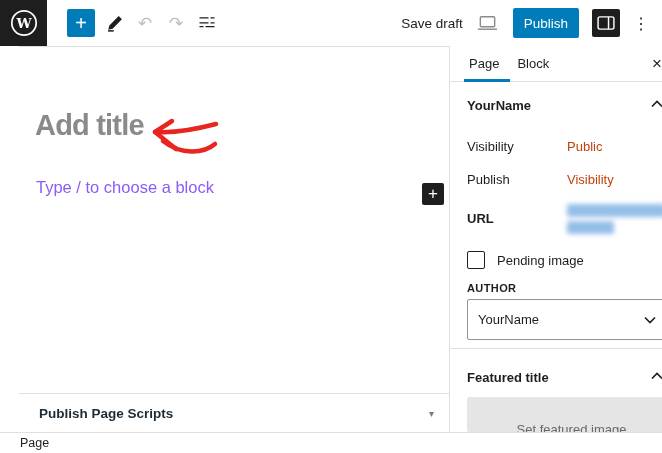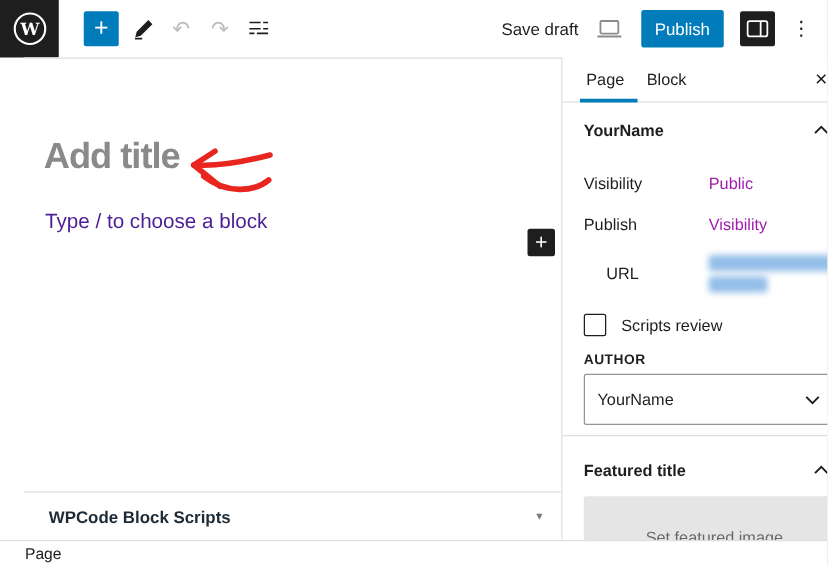--- a/index.html
+++ b/index.html
@@ -27,21 +27,21 @@
 
   
   .body{display:flex;height:386px;}
   .canvas{width:430px;flex:none;position:relative;border-top:1px solid #dddddd;box-sizing:border-box;background:#fff;margin-left:19px;}
   .sidebar{width:232px;flex:none;position:relative;border-left:1px solid #e0e0e0;box-sizing:border-box;background:#fff;}
 
   
   .post-title{position:absolute;left:16px;top:62px;margin:0;font-size:29px;font-weight:700;
     letter-spacing:-0.8px;color:#8a8a8a;}
   .annotation-arrow{position:absolute;left:112px;top:56px;}
-  .block-ph{position:absolute;left:17px;top:121px;margin:0;font-size:16.5px;color:#4c1d95;}
+  .block-ph{position:absolute;left:17px;top:131px;margin:0;font-size:16.5px;color:#8b5cf6;}
   .btn-block-inserter{position:absolute;left:403px;top:136px;width:22px;height:22px;background:#1e1e1e;
     color:#fff;border-radius:2px;font-size:17px;line-height:20px;text-align:center;}
   .wpcode{position:absolute;left:0;right:0;bottom:0;height:39px;border-top:1px solid #e0e0e0;
     display:flex;align-items:center;padding:0 15px 0 20px;box-sizing:border-box;}
   .wpcode-label{flex:1;font-size:13.5px;font-weight:700;color:#1d2b36;}
   .wpcode-arrow{font-size:10px;color:#787c82;}
 
   
   .footer{height:20px;border-top:1px solid #e0e0e0;display:flex;align-items:center;
     padding-left:20px;font-size:12.5px;font-weight:500;color:#1e1e1e;background:#fff;}
@@ -50,21 +50,21 @@
   .tabs{height:36px;border-bottom:1px solid #e0e0e0;display:flex;align-items:center;
     padding-left:14px;gap:8px;position:relative;box-sizing:border-box;}
   .tab{font-size:13px;font-weight:500;color:#1e1e1e;padding:0 5px;height:100%;display:flex;align-items:center;}
   .tab-underline{position:absolute;left:14px;bottom:-1px;width:46px;height:3px;background:#007cba;}
   .btn-close{position:absolute;right:14px;top:7px;font-size:17px;color:#1e1e1e;width:20px;height:22px;line-height:22px;text-align:center;}
 
   .s-abs{position:absolute;}
   .panel-head-text{font-size:13px;font-weight:600;color:#1e1e1e;}
   .chev{position:absolute;right:18px;}
   .row-label{font-size:13px;color:#1e1e1e;text-align:right;}
-  .row-link{font-size:13px;color:#a21caf;text-decoration:none;}
+  .row-link{font-size:13px;color:#c2410c;text-decoration:none;}
   .blur-bar{position:absolute;background:#4c93d9;opacity:.6;filter:blur(2.5px);border-radius:2px;}
   .checkbox{position:absolute;left:17px;top:205px;width:18px;height:18px;border:1px solid #1e1e1e;
     border-radius:2px;background:#fff;box-sizing:border-box;}
   .author-label{position:absolute;left:17px;top:236px;font-size:11px;font-weight:600;letter-spacing:.4px;color:#1e1e1e;}
   .select{position:absolute;left:17px;top:253px;width:200px;height:41px;border:1px solid #949494;border-radius:2px;
     box-sizing:border-box;display:flex;align-items:center;padding:0 10px;background:#fff;}
   .select-value{flex:1;font-size:13px;color:#1e1e1e;}
   .divider{position:absolute;left:0;right:0;top:302px;height:1px;background:#e0e0e0;}
   .featured-box{position:absolute;left:17px;top:351px;width:209px;height:35px;background:#e5e5e5;
     border-radius:2px;overflow:hidden;}
@@ -143,21 +143,21 @@
           <path d="M24 29 L 45 46"></path>
           <path d="M32 38 C 50 52, 72 51, 84 41"></path>
         </g>
       </svg>
 
       <p class="block-ph">Type / to choose a block</p>
 
       <button class="btn-block-inserter">+</button>
 
       <div class="wpcode">
-        <span class="wpcode-label">WPCode Block Scripts</span>
+        <span class="wpcode-label">Publish Page Scripts</span>
         <span class="wpcode-arrow">▾</span>
       </div>
     </main>
 
     <aside class="sidebar">
 
       <div class="tabs">
         <div class="tab">Page</div>
         <div class="tab">Block</div>
         <div class="tab-underline"></div>
@@ -170,26 +170,26 @@
       <svg class="chev" style="top:54px;" width="12" height="8" viewBox="0 0 12 8">
         <polyline points="1,6.5 6,1.5 11,6.5" fill="none" stroke="#1e1e1e" stroke-width="1.6"></polyline>
       </svg>
 
       <span class="s-abs row-label" style="left:17px;top:93px;">Visibility</span>
       <a class="s-abs row-link" style="left:117px;top:93px;" href="#">Public</a>
 
       <span class="s-abs row-label" style="left:17px;top:126px;">Publish</span>
       <a class="s-abs row-link" style="left:117px;top:126px;" href="#">Visibility</a>
 
-      <span class="s-abs row-label" style="left:35px;top:165px;">URL</span>
+      <span class="s-abs row-label" style="left:17px;top:165px;font-weight:bold;">URL</span>
       <span class="blur-bar" style="left:117px;top:158px;width:99px;height:13px;"></span>
       <span class="blur-bar" style="left:117px;top:175px;width:47px;height:13px;"></span>
 
       <span class="checkbox"></span>
-      <span class="s-abs row-label" style="left:47px;top:207px;">Scripts review</span>
+      <span class="s-abs row-label" style="left:47px;top:207px;">Pending image</span>
 
       <span class="author-label">AUTHOR</span>
 
       <div class="select">
         <span class="select-value">YourName</span>
         <svg width="12" height="8" viewBox="0 0 12 8">
           <polyline points="1,1.5 6,6.5 11,1.5" fill="none" stroke="#1e1e1e" stroke-width="1.6"></polyline>
         </svg>
       </div>
 

